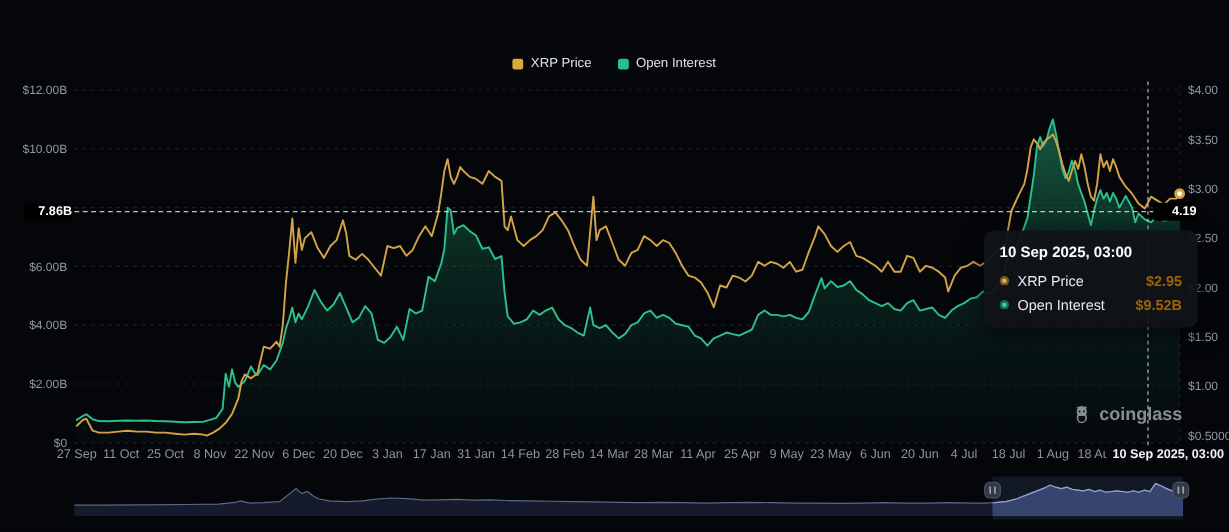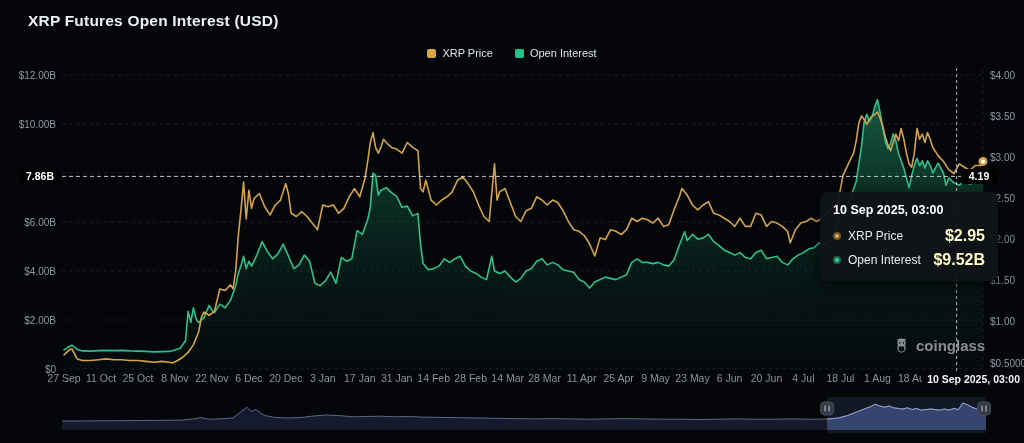--- a/index.html
+++ b/index.html
@@ -7,32 +7,32 @@
   #stage{position:relative;width:1024px;height:443px;background:#04060a;}
   #chart-svg{position:absolute;left:0;top:0;}
   .grid{stroke:#1a2028;stroke-width:1;stroke-dasharray:3 4;fill:none;}
   .axlbl{fill:#9199a3;font-size:10px;font-family:"Liberation Sans",sans-serif;}
   .xlbl{fill:#8d939b;font-size:10.5px;font-family:"Liberation Sans",sans-serif;}
   .page-title{position:absolute;left:28px;top:12px;color:#eef1f3;font-size:15.5px;font-weight:bold;letter-spacing:.2px;}
   .legend{position:absolute;left:0;top:47px;width:100%;display:flex;justify-content:center;gap:22px;}
   .legend-item{display:flex;align-items:center;gap:6px;color:#dfe3e7;font-size:11px;cursor:pointer;}
   .swatch{width:9px;height:9px;border-radius:2px;display:inline-block;}
   .badge{position:absolute;background:#000;color:#fff;font-size:10.5px;font-weight:bold;
-    height:15px;line-height:15px;text-align:center;border-radius:2px;z-index:3;}
+    height:15px;line-height:15px;text-align:right;border-radius:2px;z-index:3;}
   #badge-left{left:20px;top:169px;width:40px;}
   #badge-right{left:961px;top:169px;width:36px;}
   .crosshair-date{position:absolute;right:2px;top:372px;color:#f2f4f6;font-size:10.5px;font-weight:bold;
     background:#04060a;padding:1px 2px 1px 5px;z-index:3;}
   .tooltip{position:absolute;left:820px;top:192px;width:152px;background:rgba(16,19,24,0.95);
     border-radius:8px;padding:11px 13px 12px 13px;box-shadow:0 6px 18px rgba(0,0,0,.65);z-index:4;}
   .tooltip-date{color:#fff;font-size:12.5px;font-weight:bold;margin-bottom:10px;}
   .tooltip-row{display:flex;align-items:center;gap:7px;margin-top:6px;}
   .tooltip-row .dot{width:8px;height:8px;border-radius:50%;border:2px solid rgba(0,0,0,.5);box-sizing:border-box;flex:none;}
   .tooltip-row .lbl{color:#e8eaec;font-size:12px;flex:1;}
-  .tooltip-row .val{color:#fef9c3;font-size:16px;font-weight:bold;}
+  .tooltip-row .val{color:#a16207;font-size:12px;font-weight:bold;}
   .watermark{position:absolute;left:893px;top:337px;display:flex;align-items:center;gap:6px;
     color:#969ca3;font-size:15px;font-weight:bold;opacity:.9;z-index:2;text-align:center;}
 </style>
 </head>
 <body>
 
 <div id="stage">
 
   <svg id="chart-svg" width="1024" height="443" viewBox="0 0 1024 443">
       <defs>
@@ -138,21 +138,20 @@
             <line x1="829.1" x2="829.1" y1="405.5" y2="411.5" stroke="#9aa2ac" stroke-width="1.4"></line>
           </g>
         <g>
             <rect x="977.5" y="402" width="13" height="13" rx="4" fill="#343a45" stroke="#4a515c"></rect>
             <line x1="982.0" x2="982.0" y1="405.5" y2="411.5" stroke="#9aa2ac" stroke-width="1.4"></line>
             <line x1="986.0" x2="986.0" y1="405.5" y2="411.5" stroke="#9aa2ac" stroke-width="1.4"></line>
           </g>
       </g>
     </svg>
 
-  <div class="page-title">XRP Futures Open Interest (USD)</div>
 
   <div class="legend">
     <div class="legend-item">
       <span class="swatch" id="sw0" style="background: rgb(217, 168, 63);"></span>
       <span>XRP Price</span>
     </div>
     <div class="legend-item">
       <span class="swatch" id="sw1" style="background: rgb(30, 196, 136);"></span>
       <span>Open Interest</span>
     </div>

